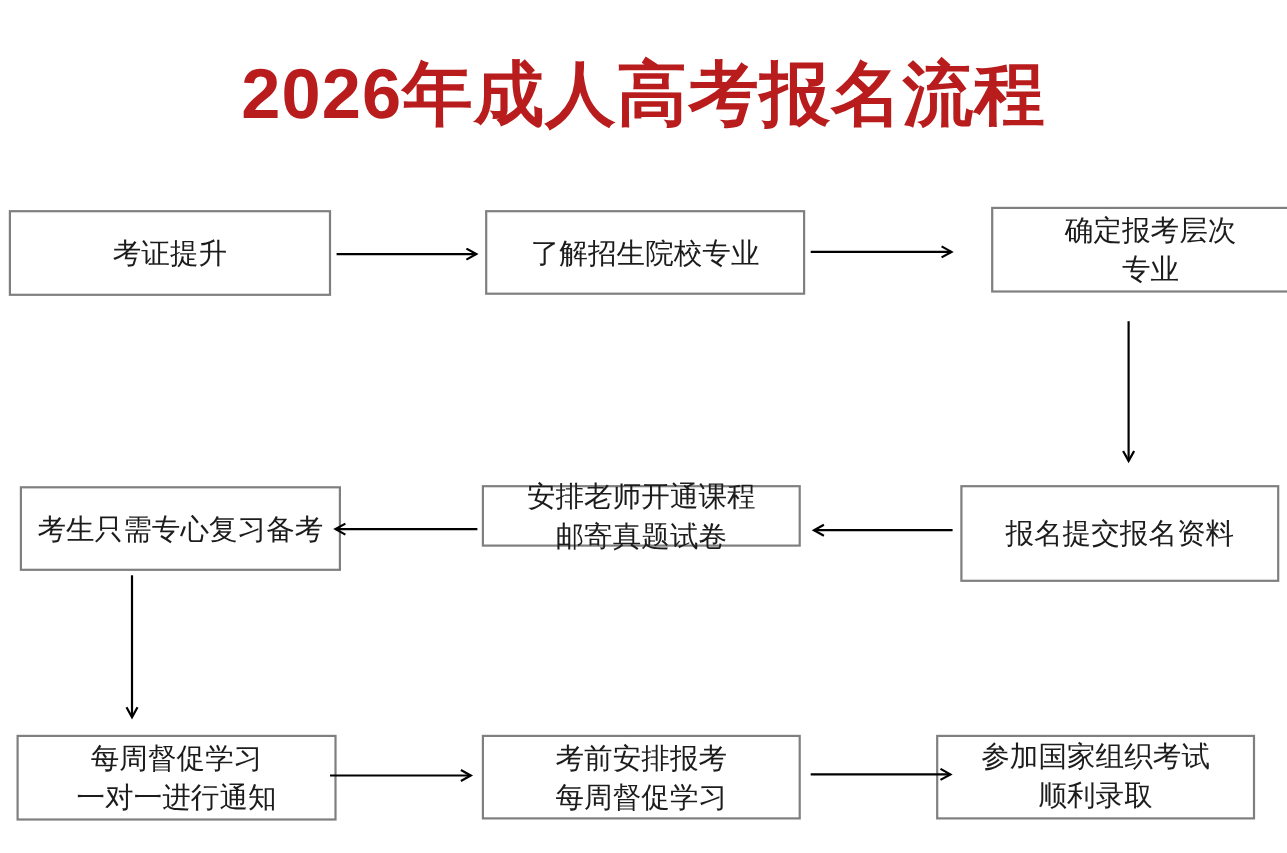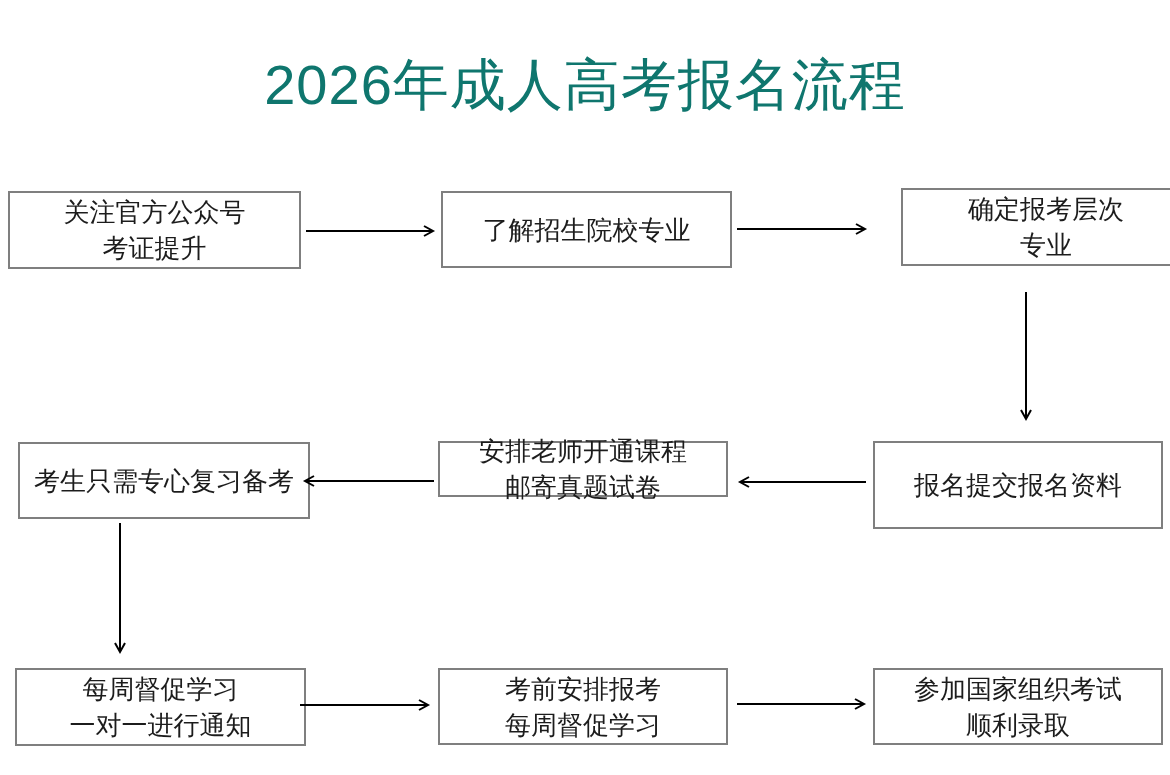--- a/index.html
+++ b/index.html
@@ -14,24 +14,24 @@
     background: #ffffff;
     font-family: "Liberation Sans", sans-serif;
     overflow: hidden;
   }
   .title {
     position: absolute;
     top: 30px;
     left: 0;
     width: 100%;
     text-align: center;
-    font-size: 56px;
-    font-weight: 400;
+    font-size: 64px;
+    font-weight: 700;
     letter-spacing: 1px;
-    color: #0f766e;
+    color: #b91c1c;
     line-height: 110px;
     white-space: nowrap;
   }
   .box {
     position: absolute;
     box-sizing: border-box;
     border: 2px solid #7f7f7f;
     background: #ffffff;
     display: flex;
     flex-direction: column;
@@ -48,40 +48,39 @@
   .r1c1 { left: 8px;   top: 191px; width: 293px; height: 78px; }
   .r1c2 { left: 441px; top: 191px; width: 291px; height: 77px; }
   .r1c3 { left: 873px; top: 188px; width: 290px; height: 78px; margin-left: 28px; }
   
   .r2c1 { left: 4px;   top: 442px; width: 292px; height: 77px; margin-left: 14px; }
   .r2c2 { left: 438px; top: 441px; width: 290px; height: 56px; }
   .r2c3 { left: 873px; top: 441px; width: 290px; height: 88px; }
   
   .r3c1 { left: 3px;   top: 668px; width: 291px; height: 78px; margin-left: 12px; }
   .r3c2 { left: 438px; top: 668px; width: 290px; height: 77px; }
-  .r3c3 { left: 873px; top: 668px; width: 290px; height: 77px; }
+  .r3c3 { left: 851px; top: 668px; width: 290px; height: 77px; font-family: Liberation Mono, monospace; }
 
   .arrows {
     position: absolute;
     left: 0;
     top: 0;
     width: 1170px;
     height: 775px;
     pointer-events: none;
   }
 </style>
 </head>
 <body>
 
 <div class="canvas">
 
   <div class="title">2026年成人高考报名流程</div>
 
   <div class="box r1c1">
-    <div>关注官方公众号</div>
     <div>考证提升</div>
   </div>
   <div class="box r1c2">
     <div>了解招生院校专业</div>
   </div>
   <div class="box r1c3">
     <div>确定报考层次</div>
     <div>专业</div>
   </div>
 

